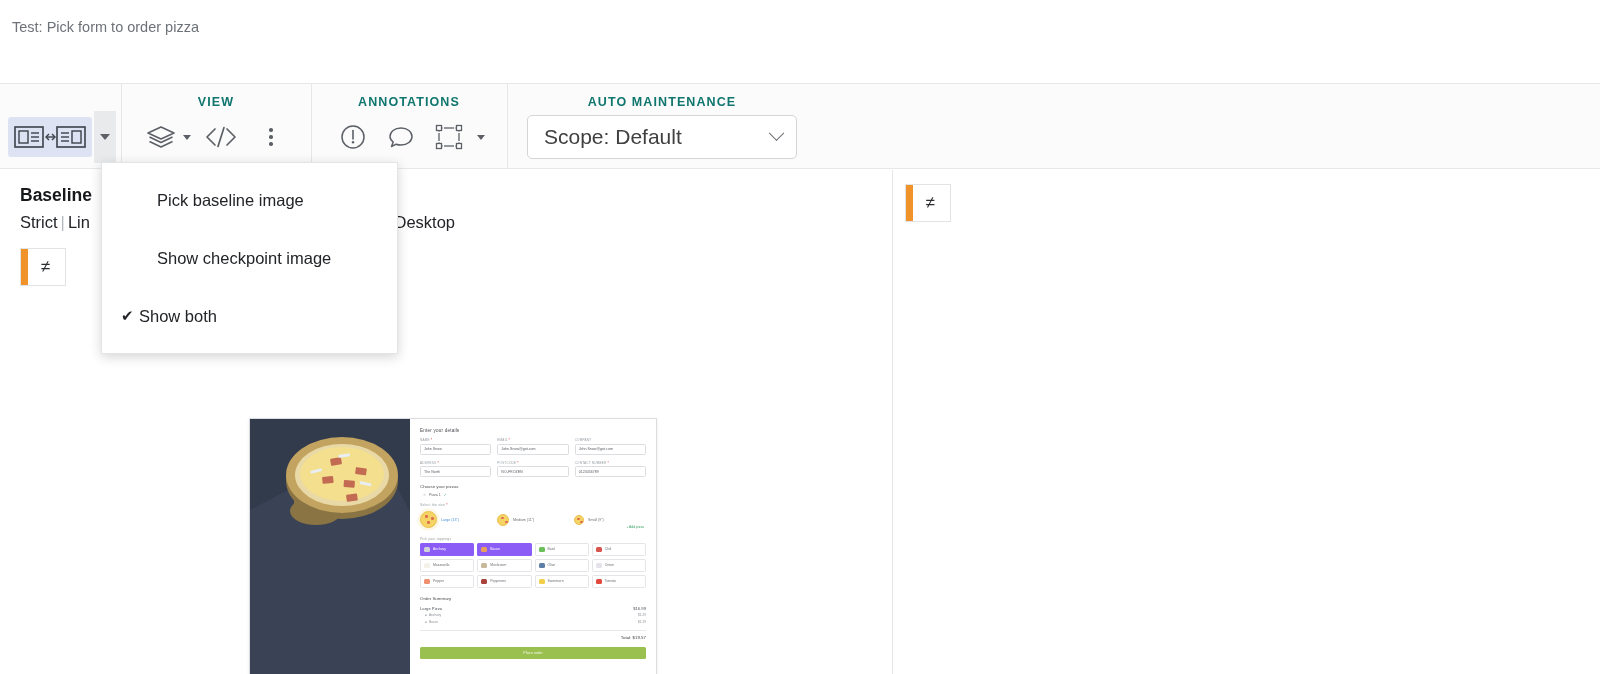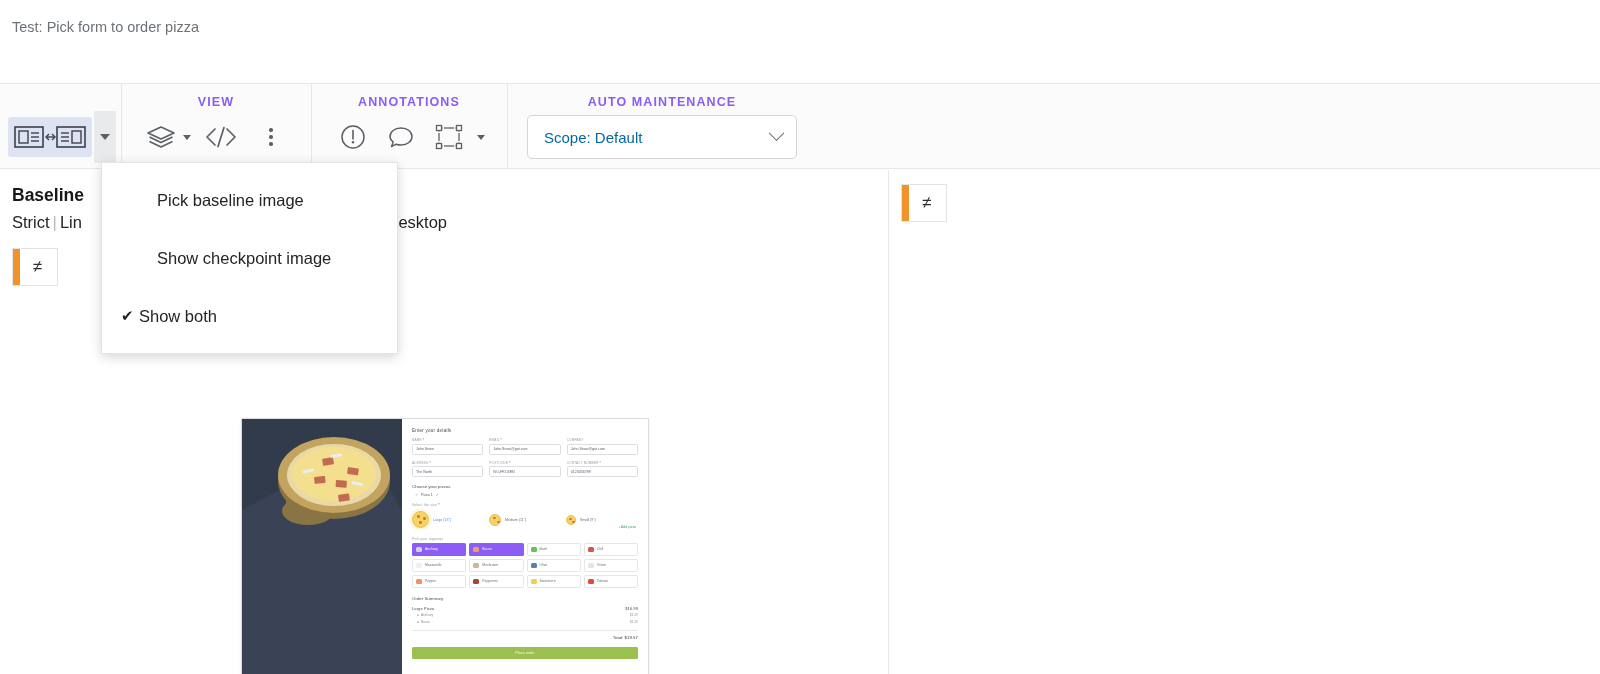--- a/index.html
+++ b/index.html
@@ -33,21 +33,21 @@
   .tb-group {
     display: flex; flex-direction: column; align-items: center;
     justify-content: flex-start; padding-top: 9px;
     position: relative;
   }
   .tb-group + .tb-group::before {
     content: ""; position: absolute; left: 0; top: 0; bottom: 0;
     width: 1px; background: #e6e7e9;
   }
   .tb-label {
-    font-size: 12.5px; font-weight: bold; color: #8b5cf6;
+    font-size: 12.5px; font-weight: bold; color: #0f766e;
     letter-spacing: 1.1px; text-transform: uppercase;
     height: 18px; line-height: 18px;
   }
   .tb-row { display: flex; align-items: center; height: 52px; gap: 2px; }
 
   .g-layout { width: 121px; align-items: flex-start; padding-left: 8px; }
   .g-view   { width: 190px; }
   .g-diffs  { width: 176px; }
   .g-annot  { width: 196px; }
   .g-auto   { width: 310px; }
@@ -73,42 +73,42 @@
   .caret.small { border-left-width: 4.5px; border-right-width: 4.5px; border-top-width: 5.5px; }
 
   .dots { display: flex; flex-direction: column; gap: 3.5px; align-items: center; }
   .dots i { width: 3.6px; height: 3.6px; border-radius: 50%; background: #5c6066; display: block; }
 
   .select-box {
     width: 270px; height: 44px; border: 1px solid #d3d5d9; border-radius: 5px;
     background: #fff; display: flex; align-items: center; justify-content: space-between;
     padding: 0 14px 0 16px; cursor: pointer; margin-top: 4px;
   }
-  .select-box span { font-size: 15px; color: #0369a1; }
+  .select-box span { font-size: 21px; color: #404040; }
   .chev-down {
     width: 11px; height: 11px; border-right: 1.6px solid #6b7077;
     border-bottom: 1.6px solid #6b7077; transform: rotate(45deg) translate(-3px,-3px);
   }
 
   
   .menu {
     position: absolute; left: 101px; top: 162px; width: 297px;
     background: #fff; border: 1px solid #e3e4e6;
     box-shadow: 0 3px 11px rgba(0,0,0,.17);
     padding: 8px 0; z-index: 50;
   }
   .menu-item {
     height: 58px; display: flex; align-items: center;
     padding-left: 19px; font-size: 16.5px; color: #222428; cursor: pointer;
   }
   .menu-check { width: 18px; font-size: 15px; color: #222428; }
   .menu-text-indent { padding-left: 18px; }
 
   
-  .panels { position: absolute; top: 170px; left: 0; width: 1593px; height: 504px; display: flex; }
+  .panels { position: absolute; top: 170px; left: 0; width: 1593px; height: 504px; display: flex; padding-left: 8px; }
   .panel { position: relative; height: 100%; }
   .panel-left  { width: 892px; }
   .panel-right { width: 708px; border-left: 1px solid #e6e7e9; }
 
   .panel-head { padding: 14px 0 0 12px; }
   .panel-title { font-size: 17.5px; line-height: 23px; color: #17181b; }
   .panel-title b { font-weight: bold; }
   .panel-title .sep { color: #b4b7bb; padding: 0 4px; }
   .panel-title .light { font-weight: normal; }
   .panel-meta { font-size: 16.5px; color: #222428; line-height: 23px; margin-top: 4px; }

